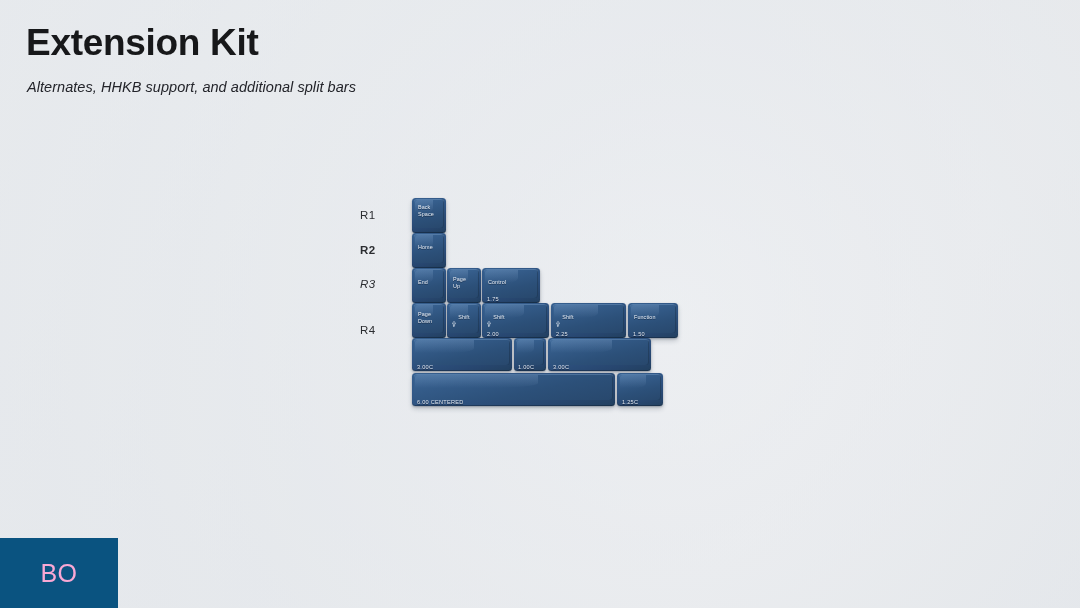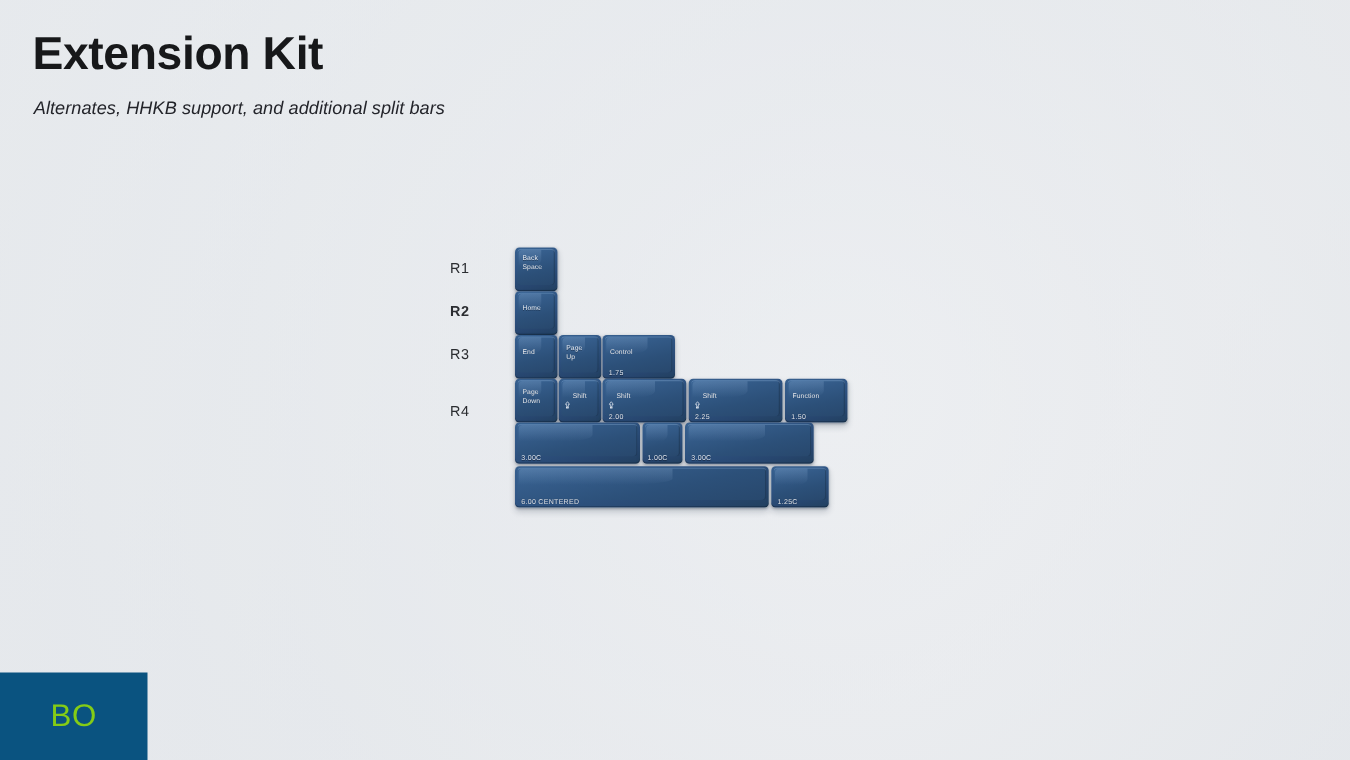--- a/index.html
+++ b/index.html
@@ -30,21 +30,21 @@
     font-size:14.5px;font-style:italic;color:#23242a;
     letter-spacing:.05px;
   }
 
   
   #badge{
     position:absolute;left:0;top:538px;width:118px;height:70px;
     background:#0a5380;
     display:flex;align-items:center;justify-content:center;
   }
-  #badge-text{color:#84cc16;font-size:25px;letter-spacing:.5px;}
+  #badge-text{color:#f9a8d4;font-size:25px;letter-spacing:.5px;}
 
   
   #stage{position:absolute;left:0;top:0;width:1080px;height:608px;}
 
   .rowlabel{
     position:absolute;font-size:11.5px;color:#2b2d31;
     letter-spacing:.4px;
   }
 
   
@@ -100,21 +100,21 @@
 <div id="bgwash"></div>
 <div id="bgwash2"></div>
 
 <div id="title">Extension Kit</div>
 <div id="subtitle">Alternates, HHKB support, and additional split bars</div>
 
 <div id="stage">
 
   <div class="rowlabel" style="left:360px;top:209px;">R1</div>
   <div class="rowlabel" style="left:360px;top:244px;font-weight:bold;">R2</div>
-  <div class="rowlabel" style="left:360px;top:278px;">R3</div>
+  <div class="rowlabel" style="left:360px;top:278px;font-style:italic;">R3</div>
   <div class="rowlabel" style="left:360px;top:324px;">R4</div>
 
   <div class="kc" style="left:412px;top:198px;width:34px;height:35px;">
     <div class="top"></div>
     <div class="gloss"></div>
     <div class="legend">Back
 Space</div>
   </div>
 
   <div class="kc" style="left:412px;top:233px;width:34px;height:35px;">

